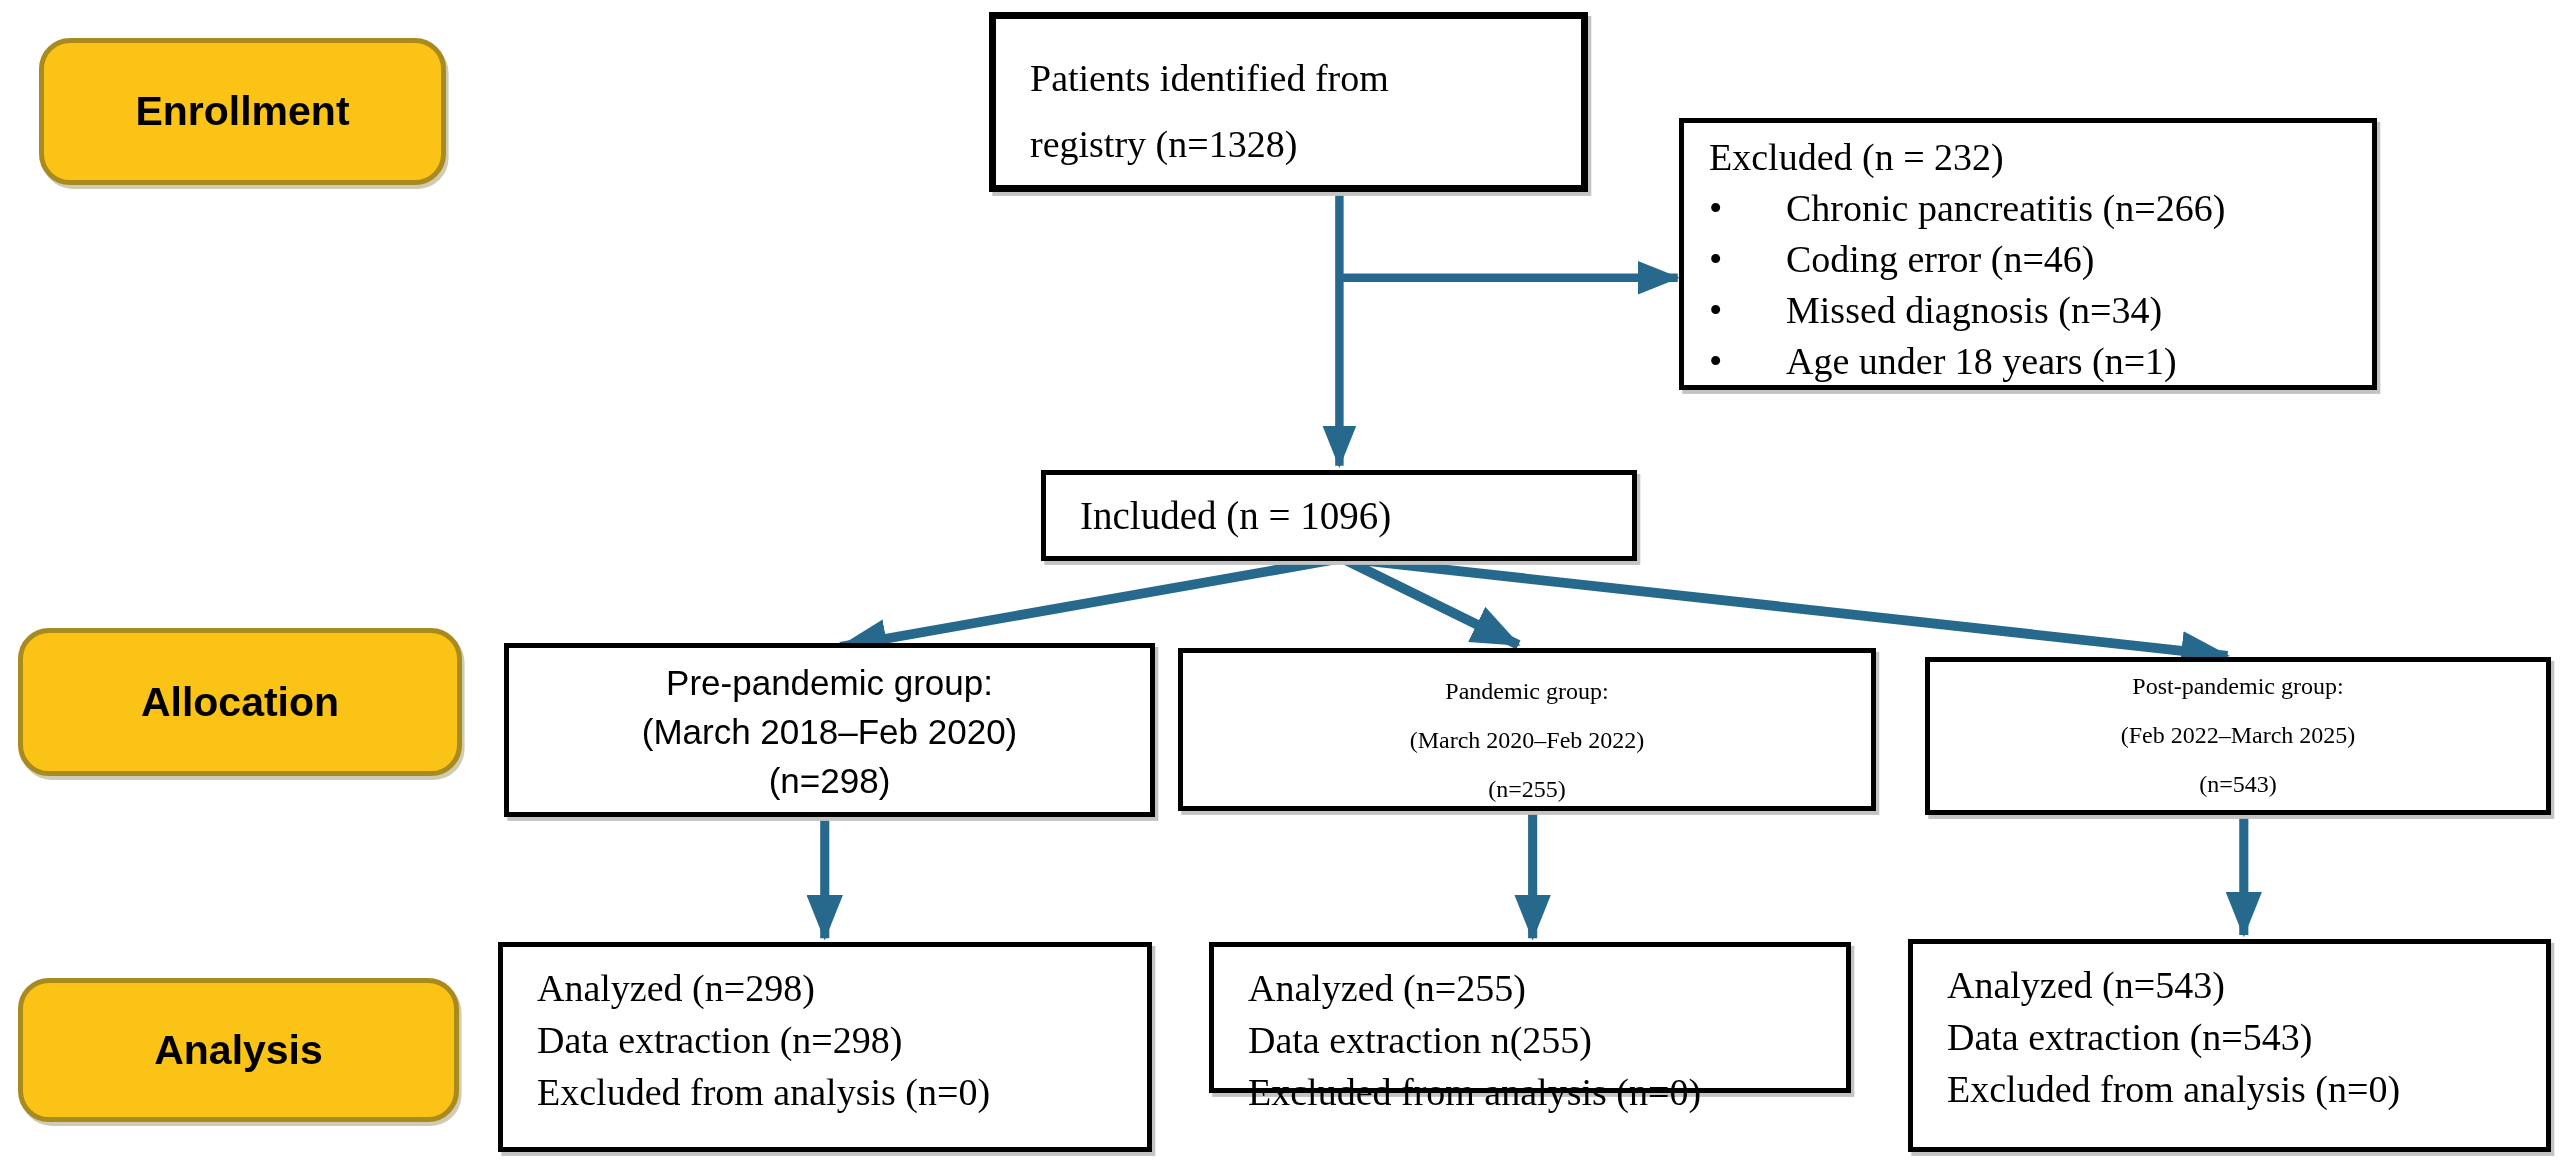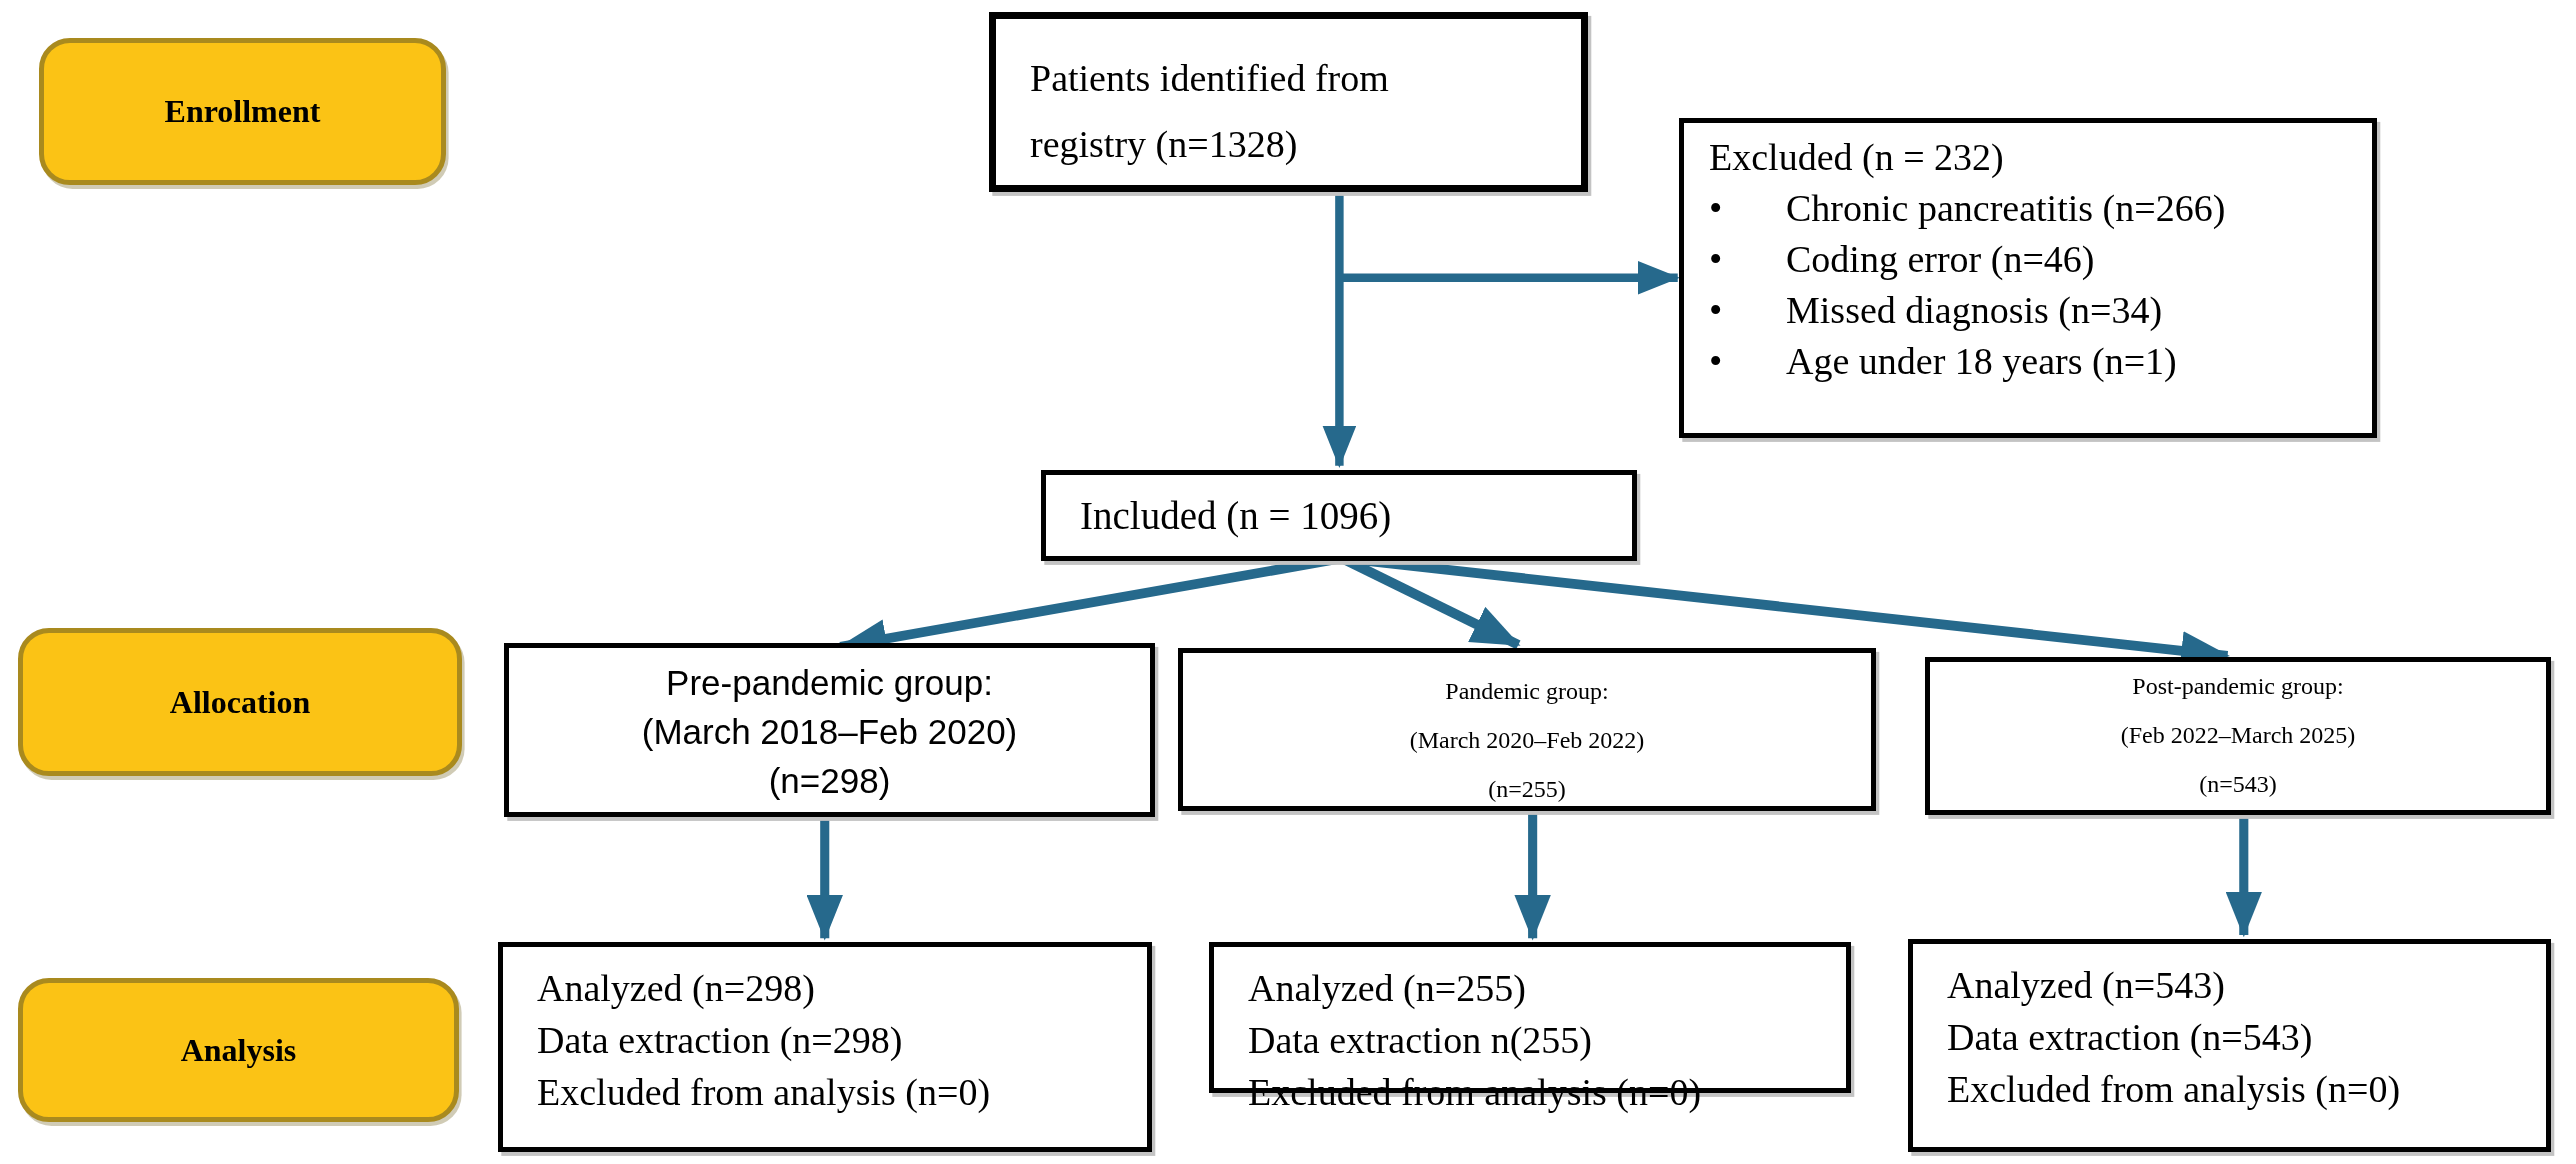--- a/index.html
+++ b/index.html
@@ -3,32 +3,32 @@
 <meta charset="utf-8">
 <style>
   html,body{margin:0;padding:0;background:#ffffff;}
   #canvas{position:relative;width:2576px;height:1164px;background:#ffffff;overflow:hidden;
           font-family:"Liberation Serif", serif;color:#000;}
   #arrow-layer{position:absolute;left:0;top:0;width:2576px;height:1164px;z-index:1;}
 
   
   .stage-label{position:absolute;z-index:2;display:flex;align-items:center;justify-content:center;
     background:var(--label-fill,#fbc315);border:5.9px solid var(--label-border,#a98a1e);
-    border-radius:31px;font-family:Liberation Serif, serif;font-weight:bold;font-size:32px;
+    border-radius:31px;font-family:Liberation Sans, sans-serif;font-weight:bold;font-size:41px;
     box-shadow:2.6px 3.9px 0 rgba(150,140,90,.45);}
   #lbl-enrollment{left:39px;top:38px;width:397px;height:137px;}
   #lbl-allocation{left:18px;top:628px;width:434px;height:138px;}
   #lbl-analysis{left:18px;top:978px;width:431px;height:134px;}
 
   
   .box{position:absolute;z-index:2;background:#ffffff;border:5.9px solid var(--box-border,#000);
        box-sizing:border-box;font-size:38px;line-height:52px;box-shadow:3.3px 3.9px 0 #c3c3c3;}
   #box-registry{left:989px;top:11.7px;width:599px;height:180px;border-width:7.8px;
        padding:26px 19.5px 0 34px;line-height:66px;}
-  #box-excluded{left:1679px;top:118px;width:698px;height:320px;padding:9px 13px 0 25px;line-height:51px;}
+  #box-excluded{left:1679px;top:118px;width:698px;height:272px;padding:9px 13px 0 25px;line-height:51px;}
   #box-included{left:1041px;top:470px;width:596px;height:91px;display:flex;align-items:center;
        padding-left:34px;font-size:39px;}
   .group-box{text-align:center;line-height:49px;font-size:24px;}
   #box-group-0{left:504px;top:643px;width:651px;height:174px;padding-top:10.4px;
        font-family:"Liberation Sans", sans-serif;font-size:35px;}
   #box-group-1{left:1178px;top:648px;width:698px;height:163px;padding-top:14.3px;}
   #box-group-2{left:1925px;top:657px;width:626px;height:158px;}
   .analysis-box{padding:15px 13px 0 34px;line-height:52px;}
   #box-analysis-0{left:498px;top:942px;width:654px;height:210px;}
   #box-analysis-1{left:1209px;top:942px;width:642px;height:151px;}

